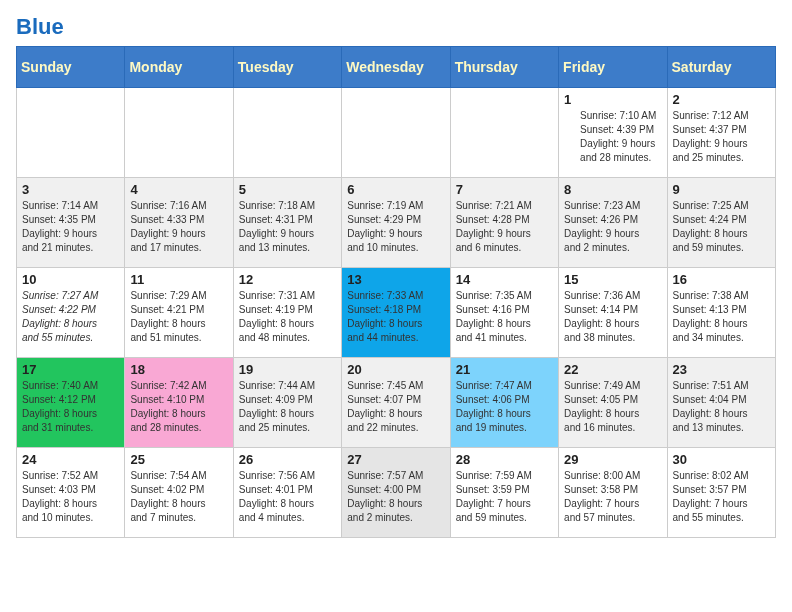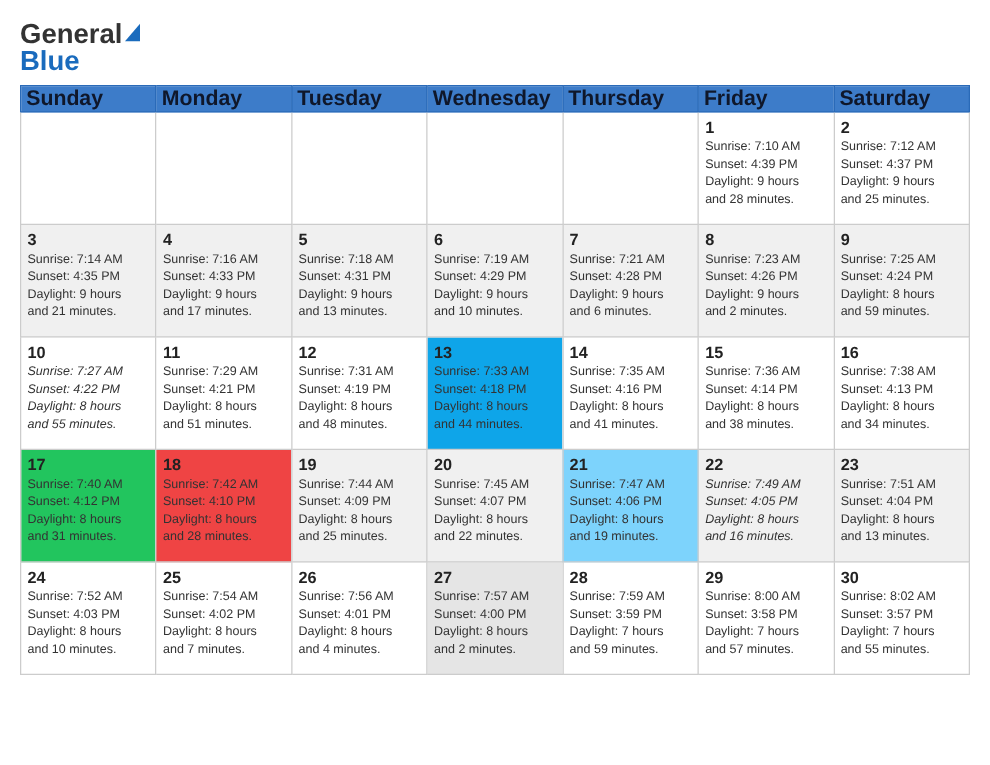--- a/index.html
+++ b/index.html
@@ -51,24 +51,24 @@
       font-size: 15px;
       color: #555;
     }
     .calendar {
       width: 100%;
       border-collapse: collapse;
       border: 1px solid #ccc;
     }
     .calendar th {
       background: #3d7cc9;
-      color: #0f172a;
-      font-size: 17px;
+      color: #fef9c3;
+      font-size: 14px;
       font-weight: bold;
-      padding: 0 4px;
+      padding: 12px 4px;
       border: 1px solid #2a6ab8;
       text-align: left;
     }
     .calendar td {
       border: 1px solid #ccc;
       vertical-align: top;
       padding: 4px 5px;
       width: calc(100% / 7);
       min-height: 80px;
       height: 90px;
@@ -94,24 +94,20 @@
     }
     .empty-cell {
       background: #fff !important;
     }
   </style>
 </head>
 <body>
 
 <div class="header">
   <div class="logo">
-    <div class="logo-line">
-      <span class="logo-text">General</span>
-      <span class="logo-arrow"></span>
-    </div>
     <span class="logo-text"><span class="blue">Blue</span></span>
   </div>
   <div class="title-block">
     <div class="month-title"></div>
     <div class="location"></div>
   </div>
 </div>
 
 <table class="calendar">
   <thead>
@@ -127,21 +123,21 @@
   </thead>
   <tbody id="calendar-body">
   <tr>
         <td class="empty-cell"></td>
         <td class="empty-cell"></td>
         <td class="empty-cell"></td>
         <td class="empty-cell"></td>
         <td class="empty-cell"></td>
         <td style="background: rgb(255, 255, 255);">
           <span class="day-num">1</span>
-          <div class="day-info" style="white-space: pre-line;">Sunrise: 7:10 AM
+          <div class="day-info" style="white-space: pre-line; margin-left: 16px;">Sunrise: 7:10 AM
 Sunset: 4:39 PM
 Daylight: 9 hours
 and 28 minutes.</div>
         </td>
         <td style="background: rgb(255, 255, 255);">
           <span class="day-num">2</span>
           <div class="day-info" style="white-space: pre-line;">Sunrise: 7:12 AM
 Sunset: 4:37 PM
 Daylight: 9 hours
 and 25 minutes.</div>
@@ -250,21 +246,21 @@
         </td>
       </tr>
       <tr>
         <td style="background: #22c55e;">
           <span class="day-num">17</span>
           <div class="day-info" style="white-space: pre-line;">Sunrise: 7:40 AM
 Sunset: 4:12 PM
 Daylight: 8 hours
 and 31 minutes.</div>
         </td>
-        <td style="background: #ef4444; margin-top: 36px;">
+        <td style="background: #f9a8d4; margin-top: 36px;">
           <span class="day-num">18</span>
           <div class="day-info" style="white-space: pre-line;">Sunrise: 7:42 AM
 Sunset: 4:10 PM
 Daylight: 8 hours
 and 28 minutes.</div>
         </td>
         <td style="background: rgb(240, 240, 240);">
           <span class="day-num">19</span>
           <div class="day-info" style="white-space: pre-line;">Sunrise: 7:44 AM
 Sunset: 4:09 PM
@@ -280,21 +276,21 @@
         </td>
         <td style="background: #7dd3fc;">
           <span class="day-num">21</span>
           <div class="day-info" style="white-space: pre-line;">Sunrise: 7:47 AM
 Sunset: 4:06 PM
 Daylight: 8 hours
 and 19 minutes.</div>
         </td>
         <td style="background: rgb(240, 240, 240);">
           <span class="day-num">22</span>
-          <div class="day-info" style="white-space: pre-line; font-style: italic;">Sunrise: 7:49 AM
+          <div class="day-info" style="white-space: pre-line;">Sunrise: 7:49 AM
 Sunset: 4:05 PM
 Daylight: 8 hours
 and 16 minutes.</div>
         </td>
         <td style="background: rgb(240, 240, 240);">
           <span class="day-num">23</span>
           <div class="day-info" style="white-space: pre-line;">Sunrise: 7:51 AM
 Sunset: 4:04 PM
 Daylight: 8 hours
 and 13 minutes.</div>

